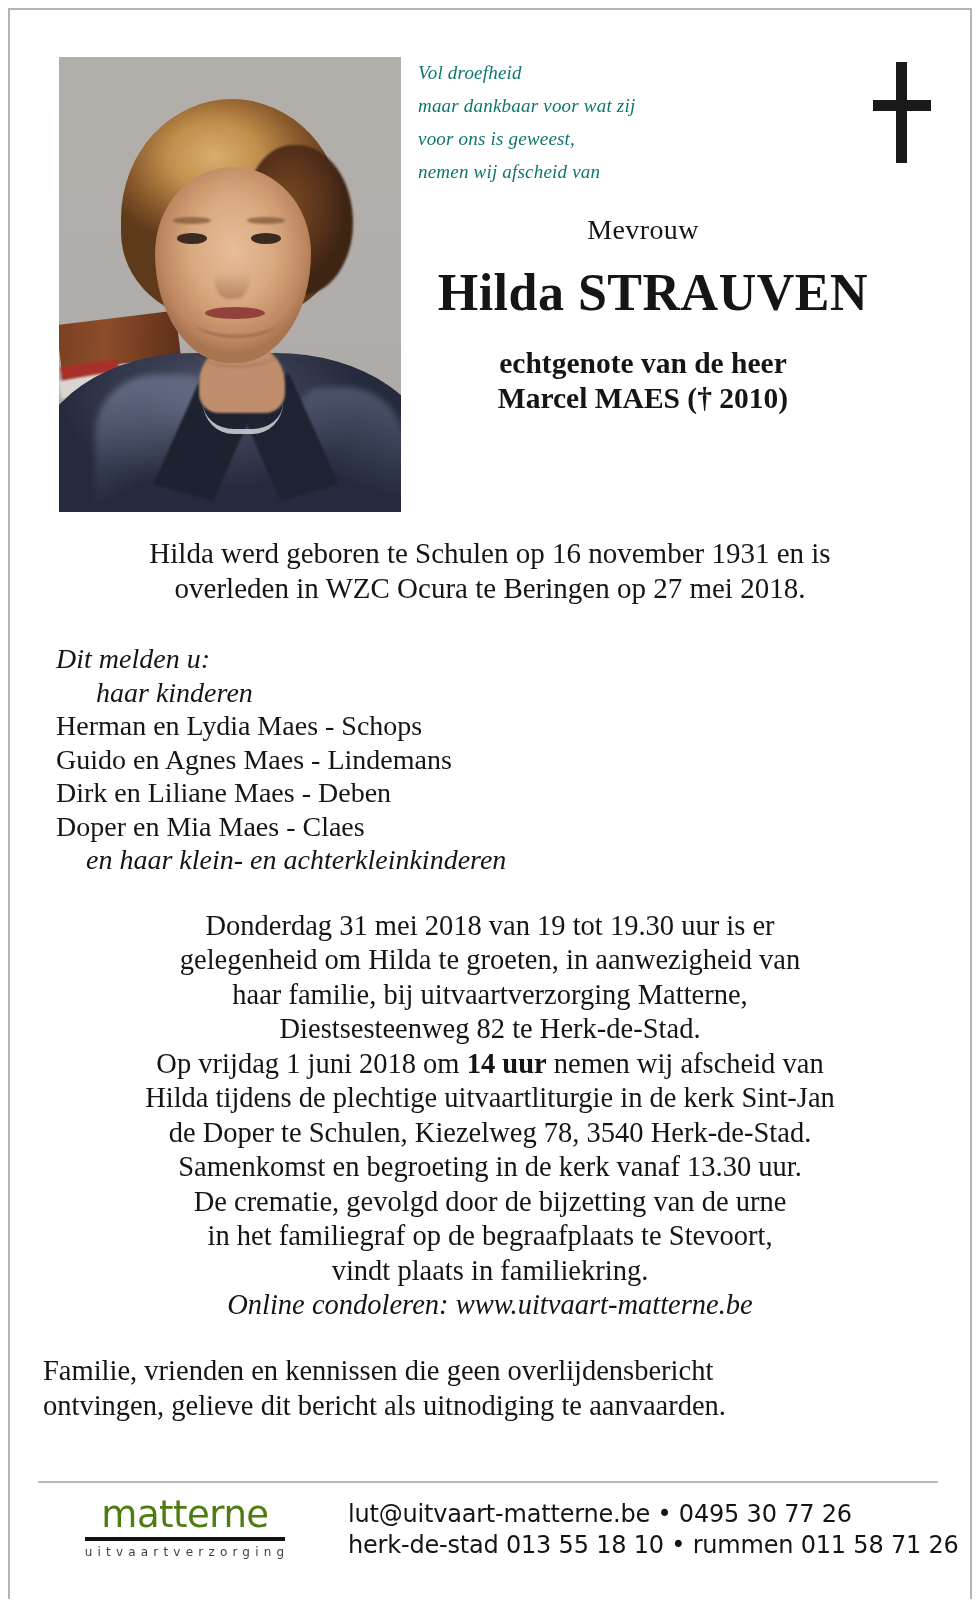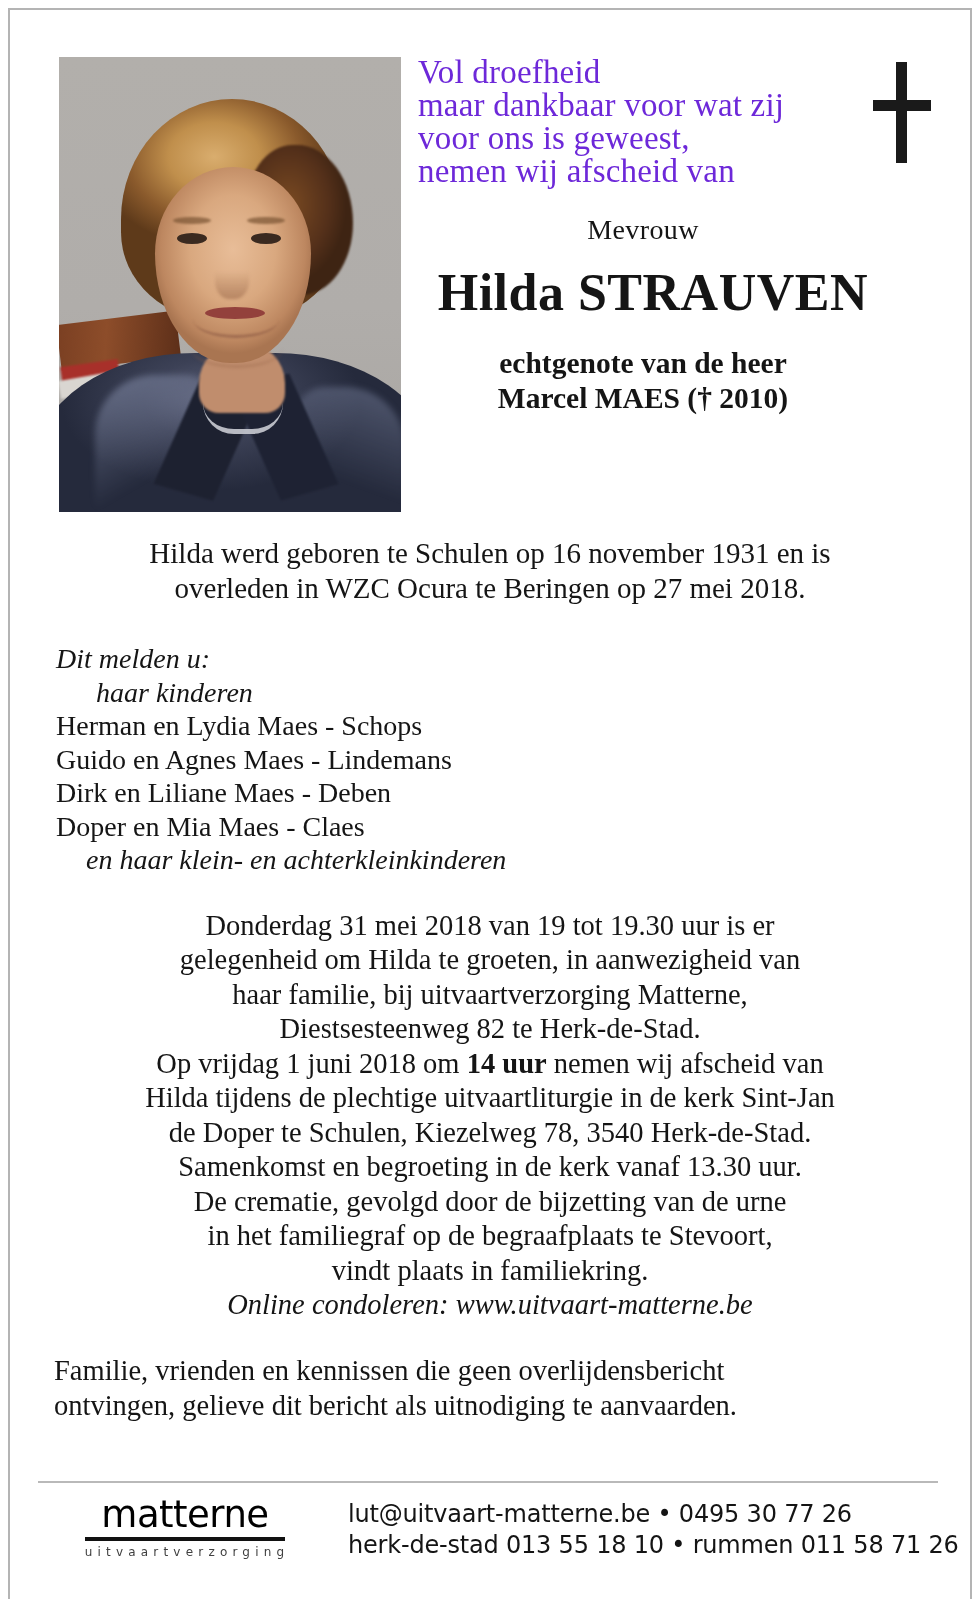--- a/index.html
+++ b/index.html
@@ -286,24 +286,25 @@
     background: #1a1a1a;
   }
 
   .head-block {
     position: absolute;
     left: 410px;
     top: 48px;
     width: 450px;
   }
   .intro {
-    font-size: 33px;
+    font-style: italic;
+    font-size: 19px;
     line-height: 33px;
     letter-spacing: .2px;
-    color: #6d28d9;
+    color: #0f766e;
     white-space: pre-line;
   }
   .mevrouw {
     text-align: center;
     font-size: 28px;
     margin-top: 26px;
     letter-spacing: .4px;
   }
   .fullname {
     text-align: right;
@@ -374,21 +375,21 @@
     padding-left: 48px;
     font-size: 28.5px;
     line-height: 35px;
   }
   .rouwadres .line2 {
     padding-left: 120px;
   }
 
   .closing {
     margin-top: 30px;
-    padding-left: 46px;
+    padding-left: 35px;
     padding-right: 40px;
     font-size: 28.5px;
     line-height: 35px;
   }
 
   
   .footer {
     position: absolute;
     left: 0;
     bottom: 14px;
@@ -408,21 +409,21 @@
     left: 22px;
     top: 14px;
     width: 310px;
     text-align: center;
     font-family: "DejaVu Sans", "Liberation Sans", sans-serif;
   }
   .logo-word {
     font-size: 37px;
     line-height: 40px;
     letter-spacing: -0.5px;
-    color: #000000;
+    color: #4d7c0f;
     font-weight: normal;
   }
   .logo-rule {
     width: 200px;
     height: 4px;
     background: #111111;
     margin: 2px auto 0 auto;
   }
   .logo-sub {
     font-size: 12px;

